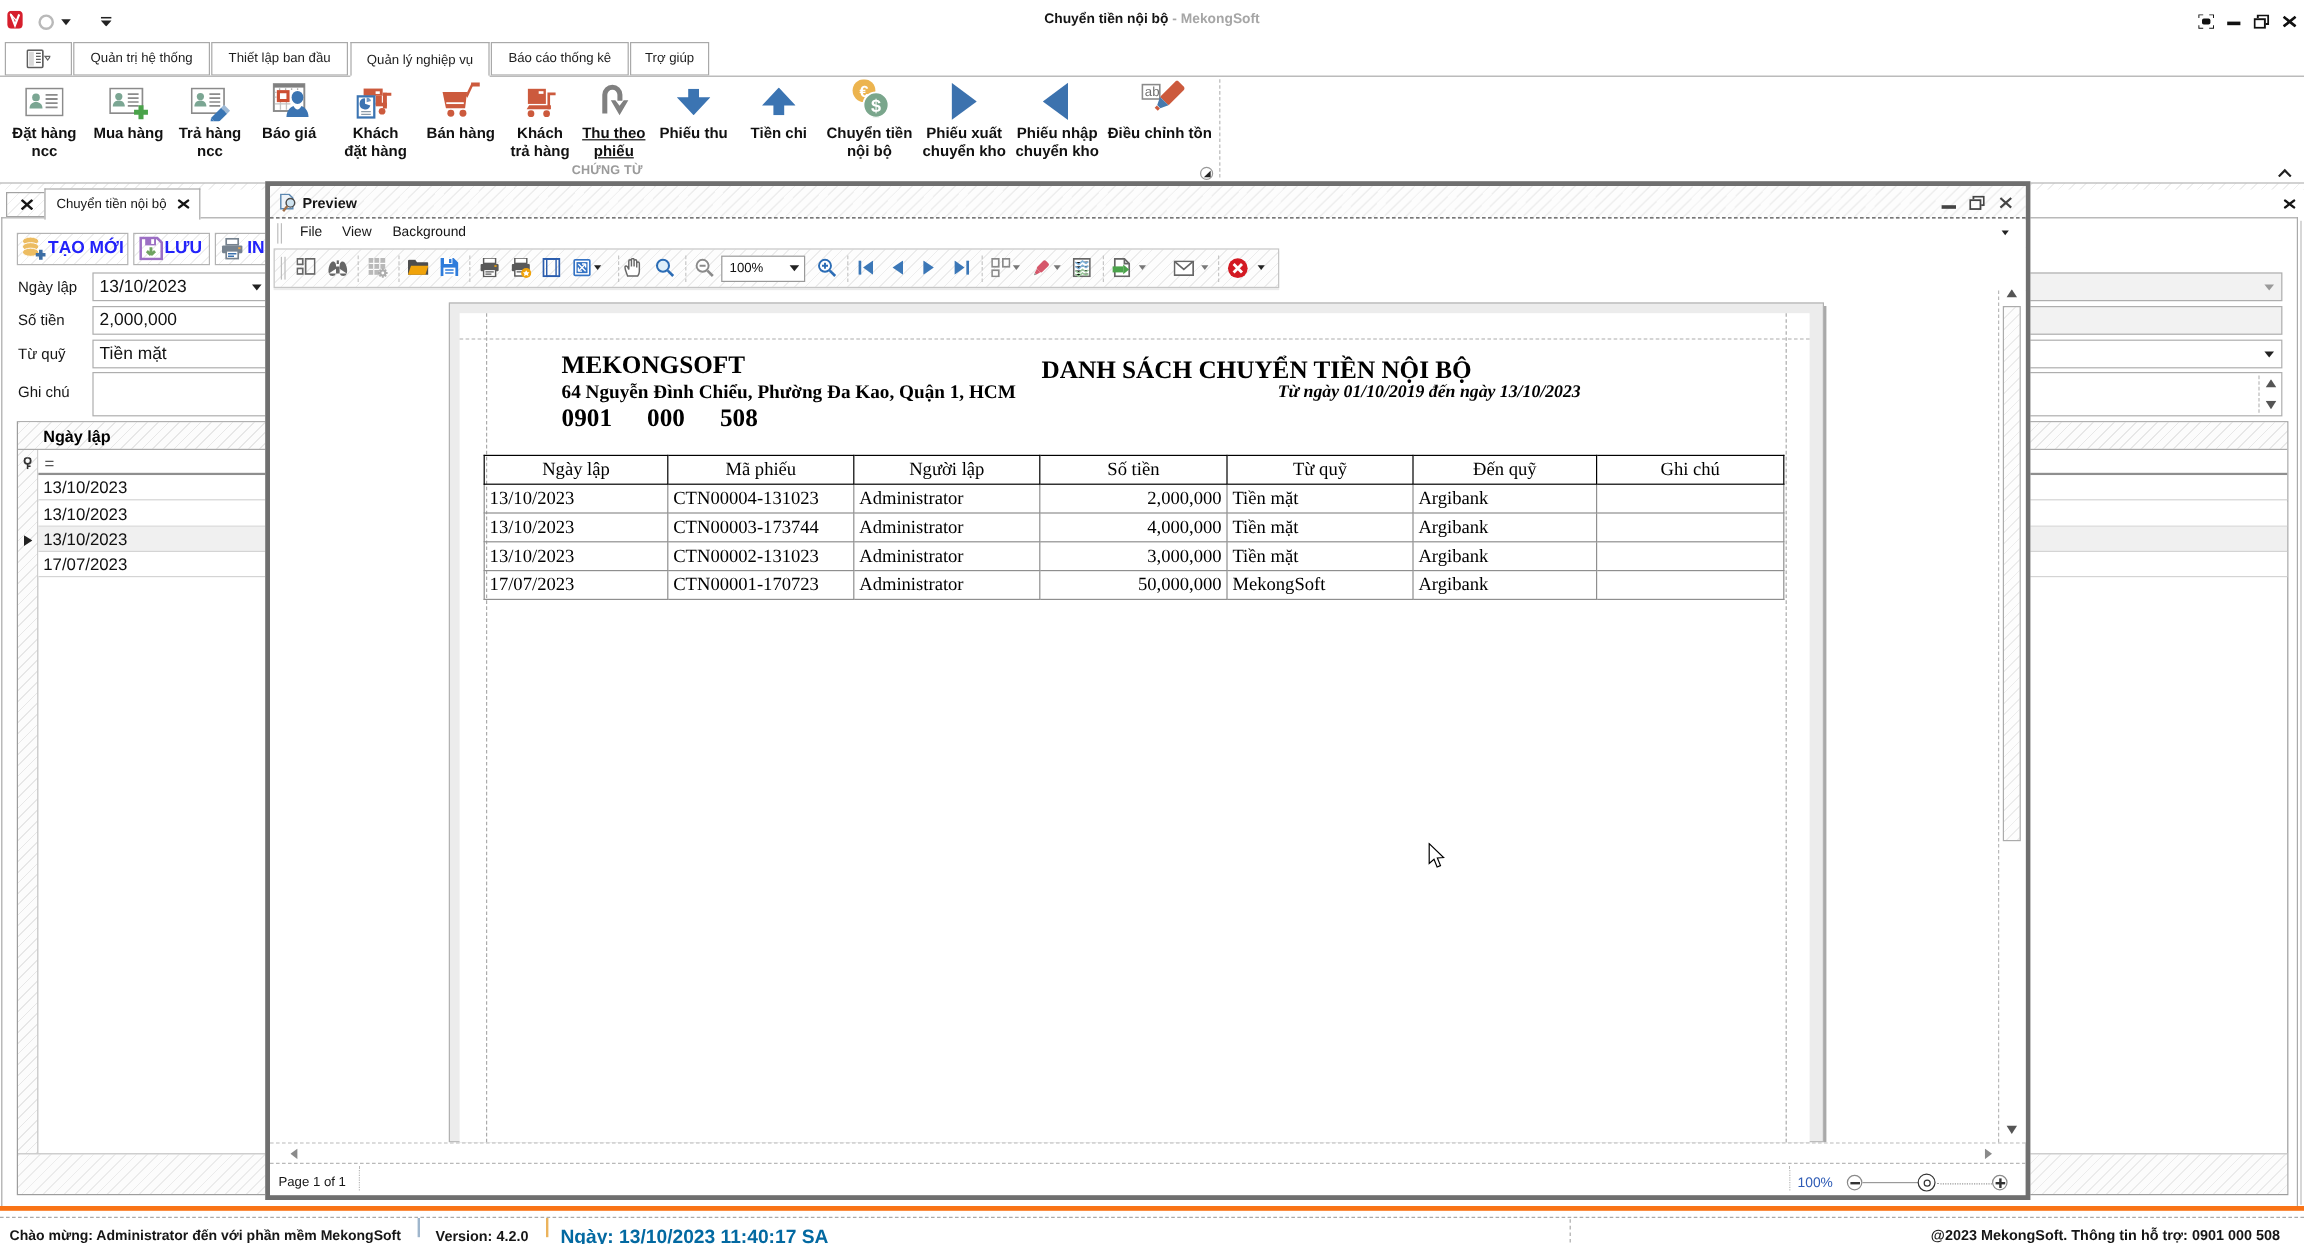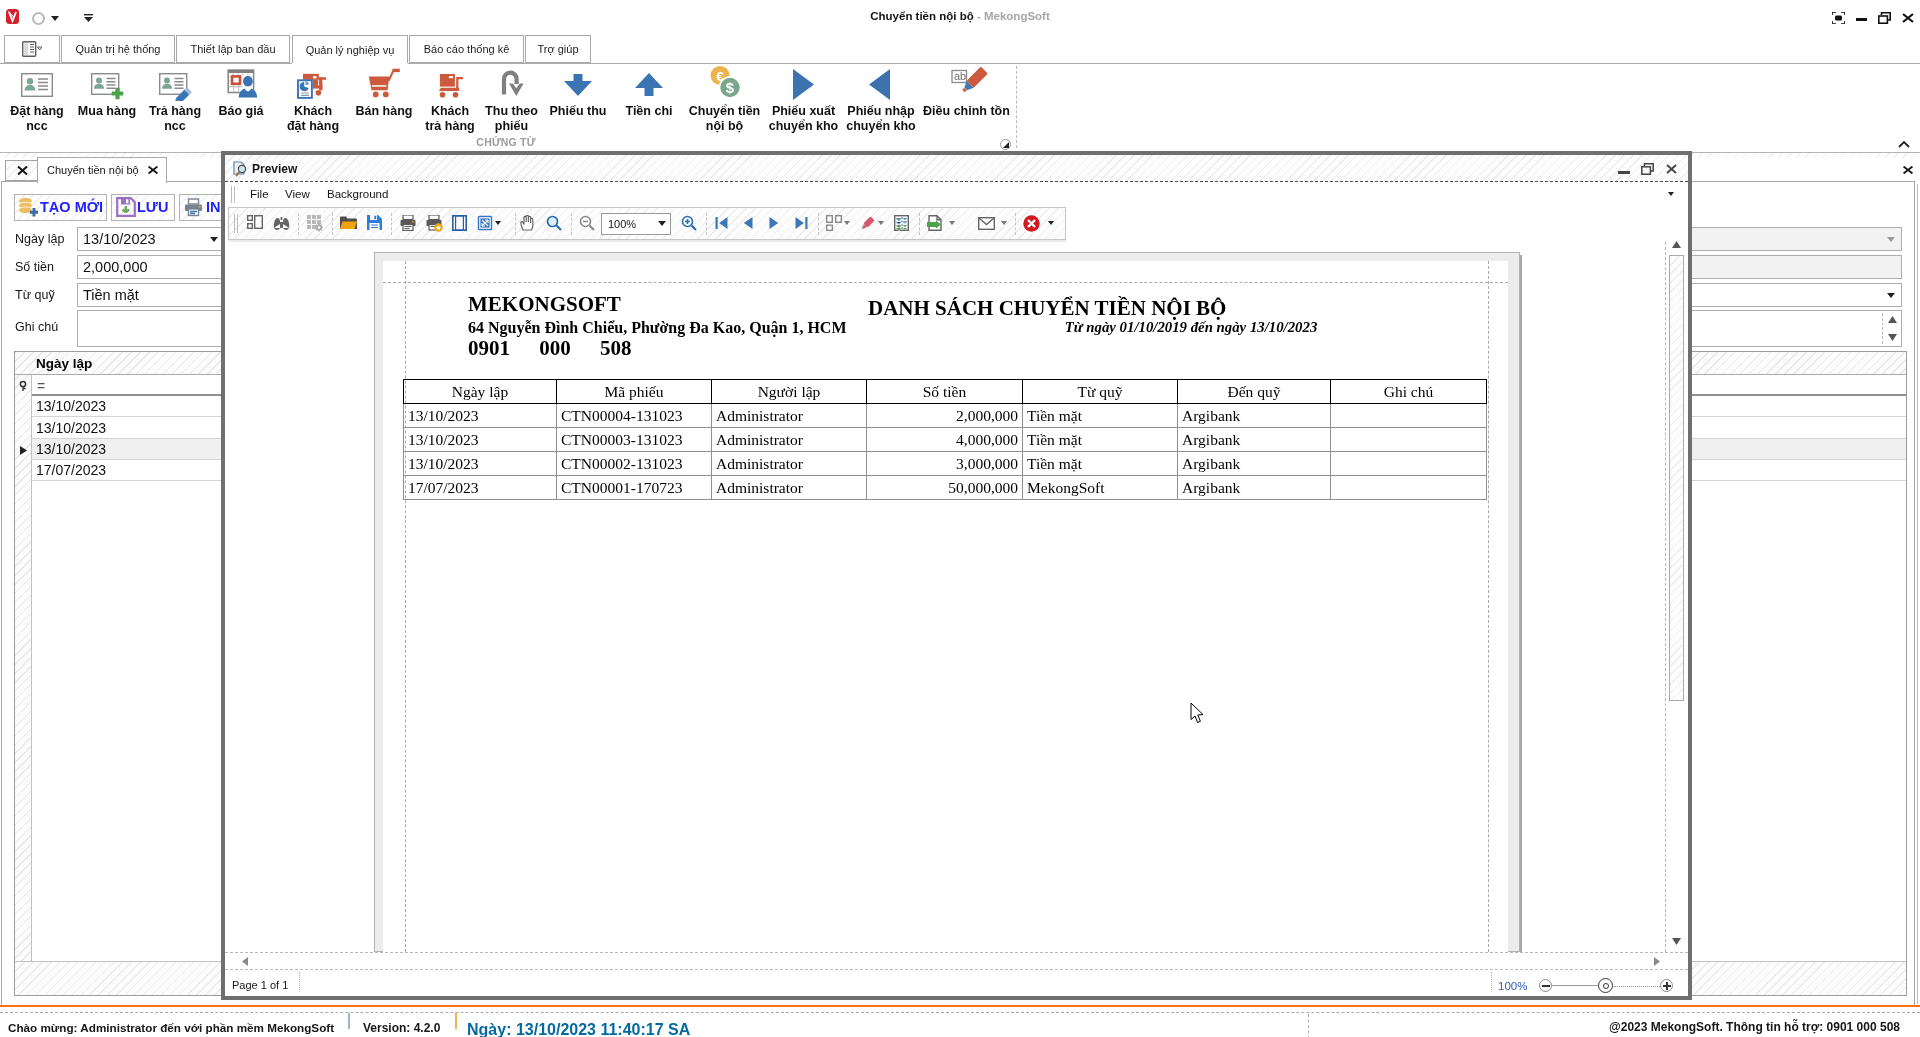--- a/index.html
+++ b/index.html
@@ -155,21 +155,21 @@
   <circle cx="4.5" cy="21.7" r="2.8"></circle>
         <circle cx="17.5" cy="21.7" r="2.8"></circle>
  </g>
 </svg>
 <div class="riblab" style="left:390px;">Khách<br>trả hàng</div>
 
 <svg class="abs" style="left:498px;top:70px;" width="28" height="27" viewBox="0 0 28 27">
  <path d="M6 24.5 V9 a6.3 6.3 0 0 1 12.6 0 V14" fill="none" stroke="#808080" stroke-width="4.2"></path>
  <path d="M11 13.6 L14.8 13.6 L18.3 18.2 L21.8 13.6 L25.6 13.6 L18.3 26 Z" fill="#808080"></path>
 </svg>
-<div class="riblab" style="left:451.5px;">Thu theo<br>phiếu</div>
+<div class="riblab" style="left:451.5px;text-decoration:underline;">Thu theo<br>phiếu</div>
 
 <svg class="abs" style="left:564px;top:74px;" width="28" height="22" viewBox="0 0 28 22">
  <path d="M9.5 0 h9 v7 h9.5 L14 22 L0 7 h9.5 z" fill="#3b74b2"></path>
 </svg>
 <div class="riblab" style="left:518px;">Phiếu thu</div>
 
 <svg class="abs" style="left:635px;top:73px;" width="28" height="23" viewBox="0 0 28 23">
  <path d="M14 0 L28 15 h-9.5 v8 h-9 v-8 H0 z" fill="#3b74b2"></path>
 </svg>
 <div class="riblab" style="left:589px;">Tiền chi</div>
@@ -206,21 +206,21 @@
 <div class="abs" style="left:446px;top:136px;width:120px;text-align:center;font-size:10.5px;font-weight:bold;color:#9b9b9b;z-index:5;letter-spacing:0.2px;">CHỨNG TỪ</div>
 <div class="vsep" style="left:1016px;top:66px;height:82px;z-index:5;"></div>
 <div class="abs" style="left:1000px;top:139px;width:11px;height:11px;border:1px solid #9a9a9a;border-radius:50%;z-index:5;"></div>
 <svg class="abs" style="left:1003px;top:142px;z-index:6;" width="6" height="6" viewBox="0 0 6 6">
     <path d="M6 0 L6 6 L0 6 Z" fill="#222"></path>
   </svg>
 <svg class="abs" style="left:1898px;top:140px;z-index:6;" width="12" height="8" viewBox="0 0 12 8">
     <path d="M1 7 L6 2 L11 7" stroke="#222" stroke-width="1.8" fill="none"></path>
   </svg>
 
-<div class="abs" style="left:0;top:1005px;width:1920px;height:32px;background:#fff;border-top:2px solid #f97316;z-index:8;">
+<div class="abs" style="left:0;top:1005px;width:1920px;height:32px;background:#fff;border-top:4px solid #f97316;z-index:8;">
   <div class="abs" style="left:0;top:5px;width:1920px;border-top:1px dashed #ababab;"></div>
   <div class="abs b" style="left:8px;top:14px;font-size:11.7px;color:#161616;">Chào mừng: Administrator đến với phần mềm MekongSoft</div>
   <div class="abs" style="left:348px;top:6px;width:2px;height:16px;background:#9fb6cc;"></div>
   <div class="abs b" style="left:363px;top:14px;font-size:12px;color:#161616;">Version: 4.2.0</div>
   <div class="abs" style="left:455px;top:6px;width:2px;height:16px;background:#ebb35c;"></div>
   <div class="abs b" style="left:467px;top:14px;font-size:16px;color:#0369a1;">Ngày: 13/10/2023 11:40:17 SA</div>
   <div class="abs" style="left:1308px;top:7px;height:25px;border-left:1px dashed #ababab;"></div>
   <div class="abs b" style="left:1316px;top:13px;width:584px;text-align:right;font-size:12px;color:#161616;">@2023 MekongSoft. Thông tin hỗ trợ: 0901 000 508</div>
 </div>
 
@@ -538,21 +538,21 @@
               <td class="dc">13/10/2023</td>
               <td class="dc">CTN00004-131023</td>
               <td class="dc">Administrator</td>
               <td class="dc" style="text-align:right;">2,000,000</td>
               <td class="dc">Tiền mặt</td>
               <td class="dc">Argibank</td>
               <td class="dc"></td>
             </tr>
     <tr style="height:24px;">
               <td class="dc">13/10/2023</td>
-              <td class="dc">CTN00003-131023</td>
+              <td class="dc">CTN00003-173744</td>
               <td class="dc">Administrator</td>
               <td class="dc" style="text-align:right;">4,000,000</td>
               <td class="dc">Tiền mặt</td>
               <td class="dc">Argibank</td>
               <td class="dc"></td>
             </tr>
     <tr style="height:24px;">
               <td class="dc">13/10/2023</td>
               <td class="dc">CTN00002-131023</td>
               <td class="dc">Administrator</td>

